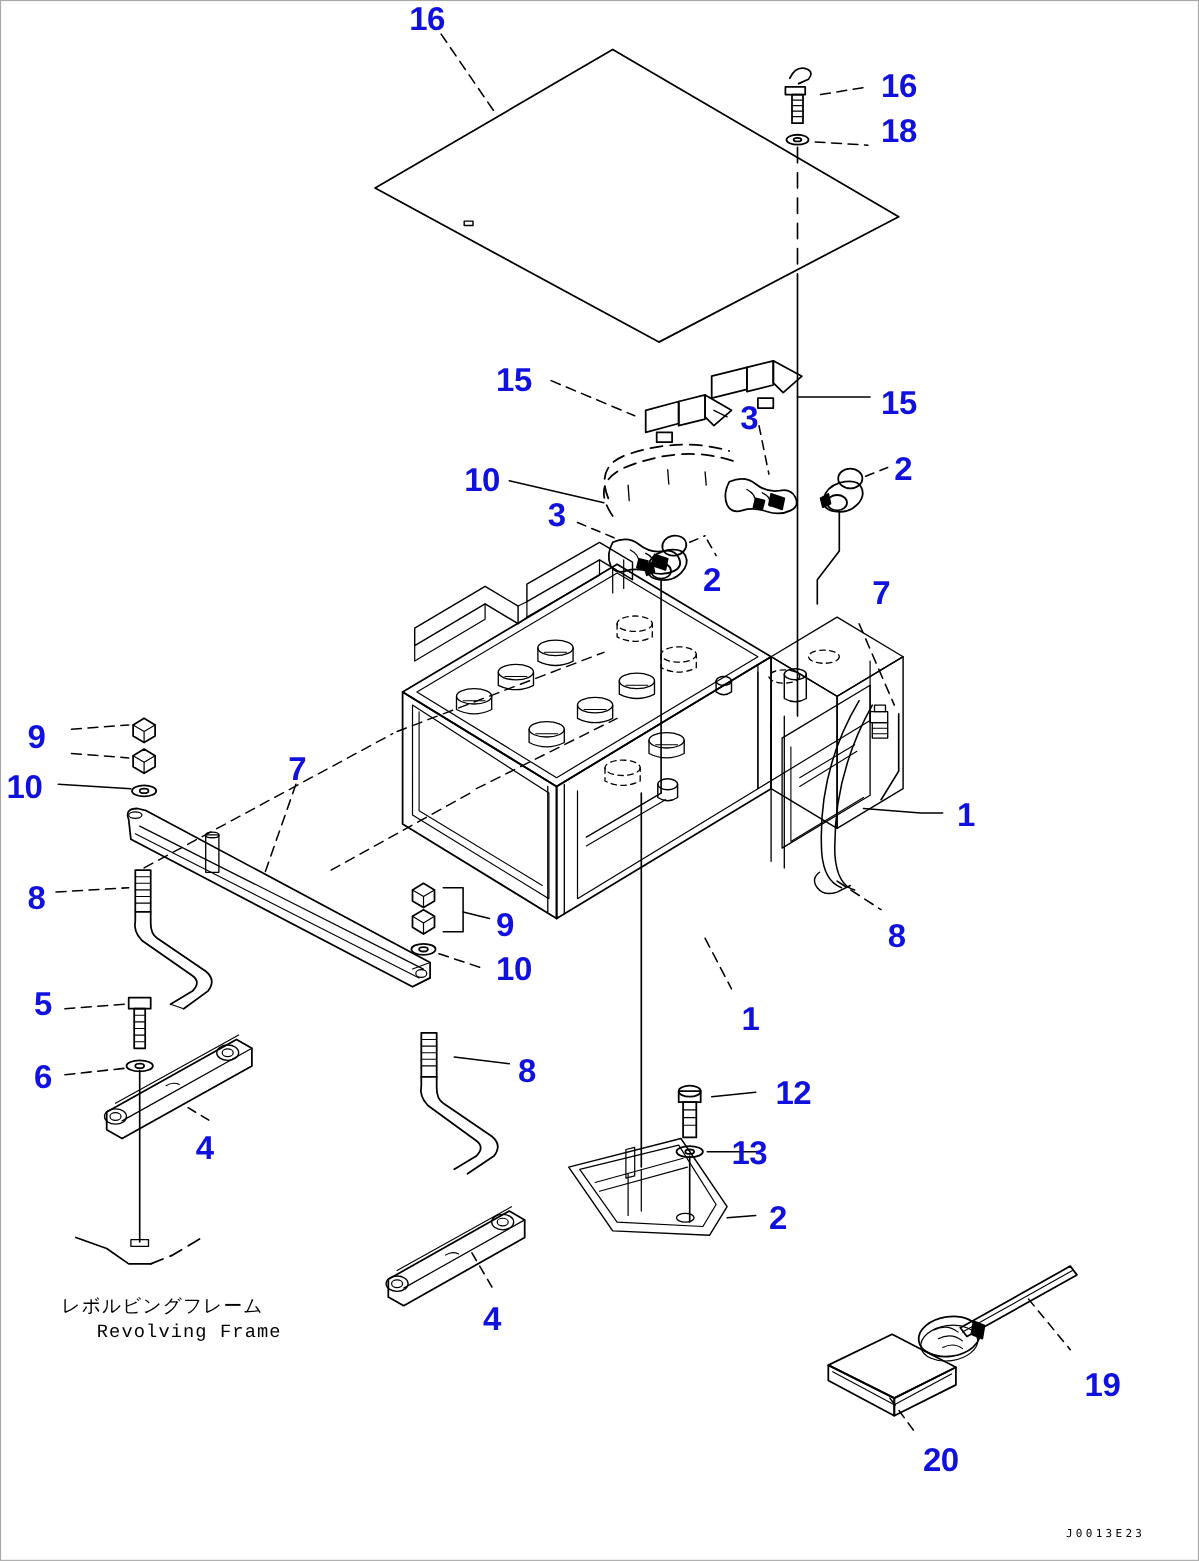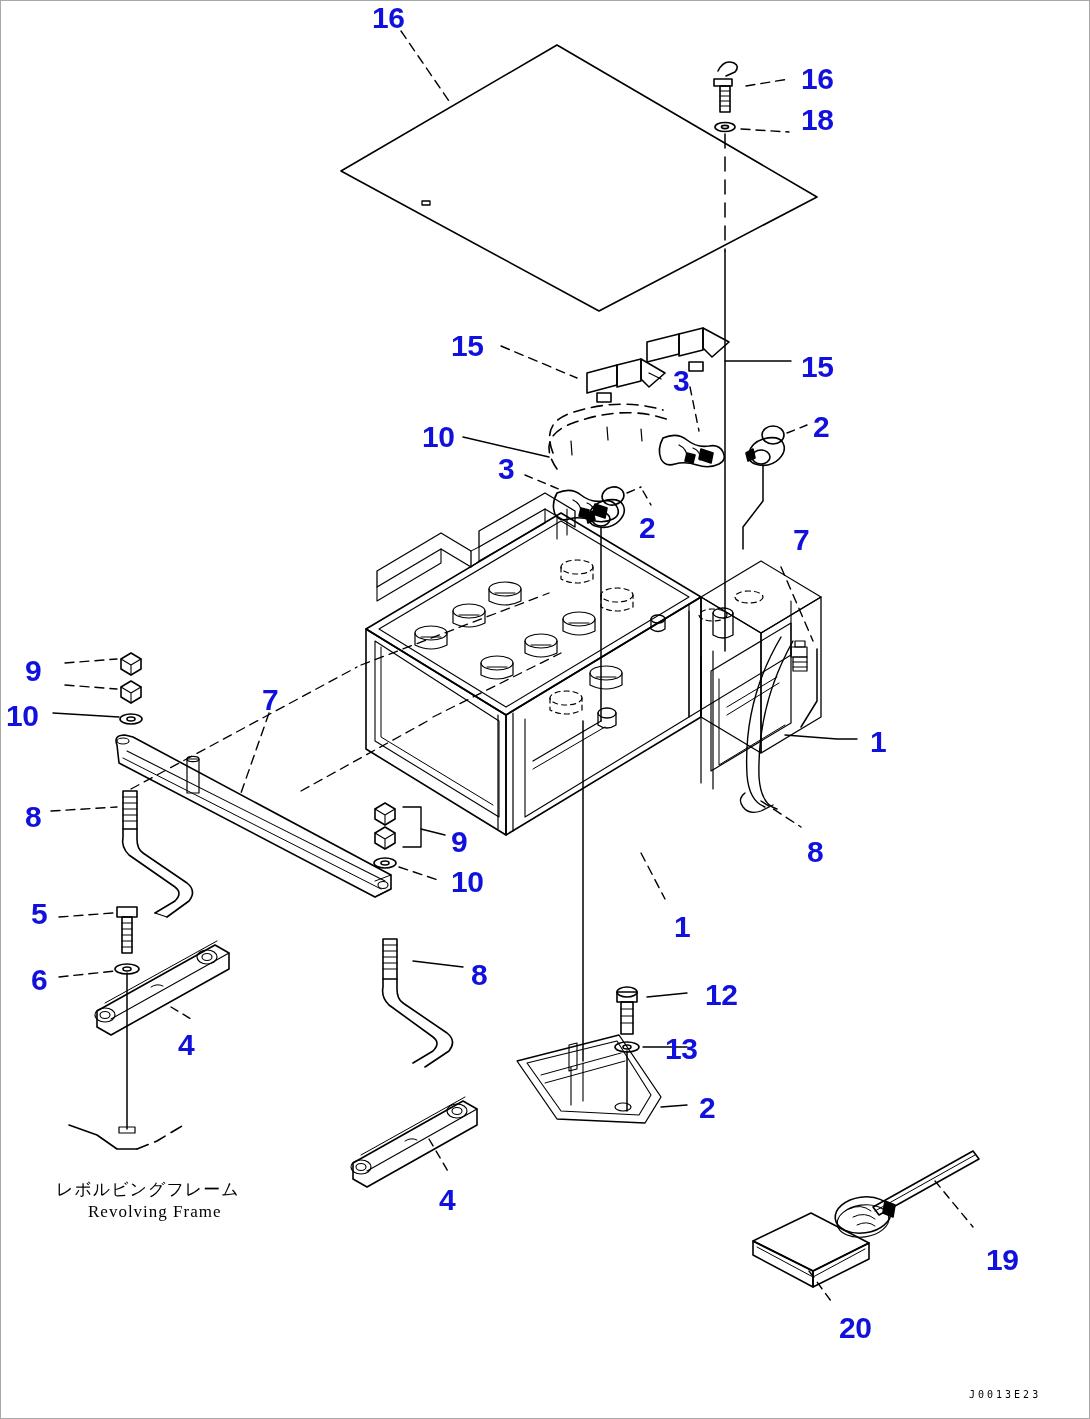--- a/index.html
+++ b/index.html
@@ -29,21 +29,21 @@
     font-weight: bold;
     font-size: 30px;
     line-height: 30px;
     letter-spacing: -0.5px;
     white-space: nowrap;
     user-select: none;
   }
   .frame-note {
     position: absolute;
     color: #000000;
-    font-family: Liberation Serif, serif;
+    font-family: Liberation Mono, monospace;
     font-size: 17px;
     line-height: 22px;
     white-space: pre;
     letter-spacing: 1px;
   }
   .sheet-code {
     position: absolute;
     color: #000000;
     font-family: "DejaVu Sans Mono", monospace;
     font-size: 10px;

